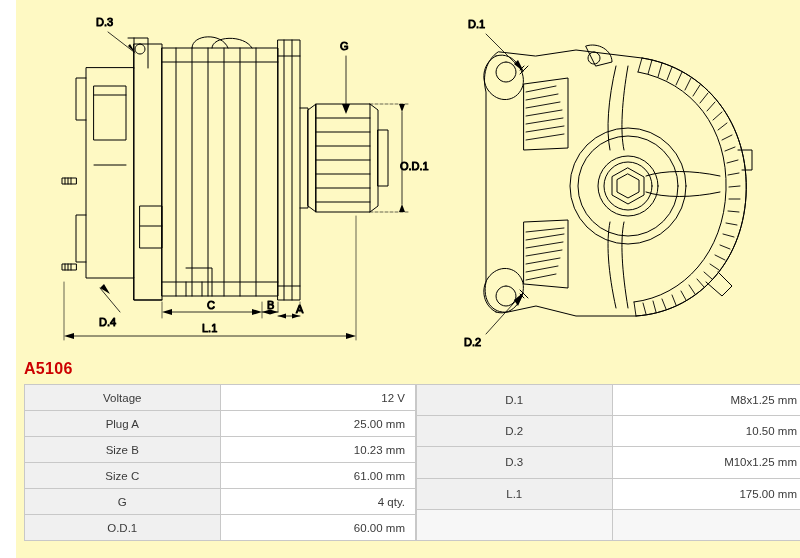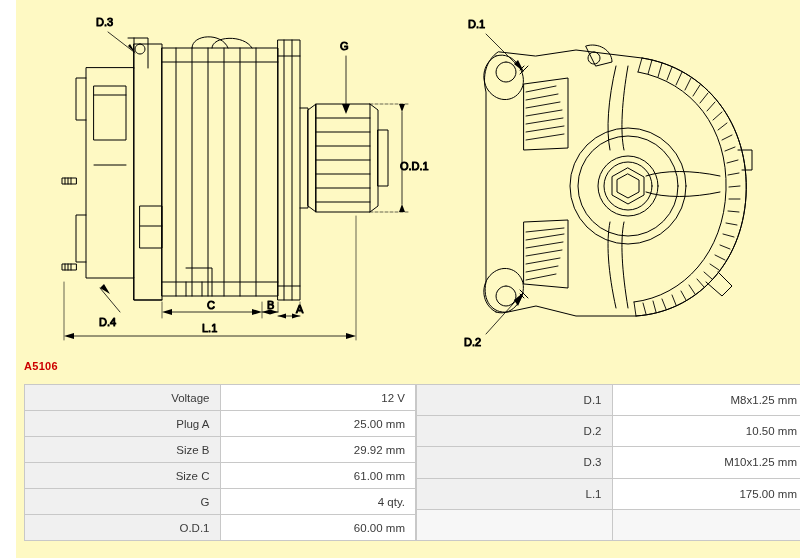--- a/index.html
+++ b/index.html
@@ -21,21 +21,21 @@
     position: absolute;
     left: 0; top: 0;
     width: 800px; height: 360px;
   }
   .drawing svg { display: block; }
 
   
   #part-number {
     position: absolute;
     left: 8px; top: 360px;
-    font-size: 11px;
+    font-size: 16px;
     font-weight: bold;
     color: #cc0000;
     letter-spacing: 0.3px;
     text-align: right;
   }
 
   
   .tables {
     position: absolute;
     left: 8px; top: 384px;
@@ -52,21 +52,21 @@
     border: 1px solid #c8c8c8;
     height: 26px;
     font-size: 11.5px;
     color: #333333;
     padding: 0 10px;
     white-space: nowrap;
     overflow: hidden;
   }
   table.spec td.k {
     background: #f0f0f0;
-    text-align: right;
+    text-align: center;
     width: 50%;
     color: #3a3a3a;
   }
   table.spec td.v {
     background: #ffffff;
     text-align: right;
     width: 50%;
     color: #3a3a3a;
     padding-left: 38px;
   }
@@ -263,21 +263,21 @@
         <tr>
           <td class="k">Voltage</td>
           <td class="v">12 V</td>
         </tr>
         <tr>
           <td class="k">Plug A</td>
           <td class="v">25.00 mm</td>
         </tr>
         <tr>
           <td class="k">Size B</td>
-          <td class="v">29.92 mm</td>
+          <td class="v">10.23 mm</td>
         </tr>
         <tr>
           <td class="k">Size C</td>
           <td class="v">61.00 mm</td>
         </tr>
         <tr>
           <td class="k">G</td>
           <td class="v">4 qty.</td>
         </tr>
         <tr>

